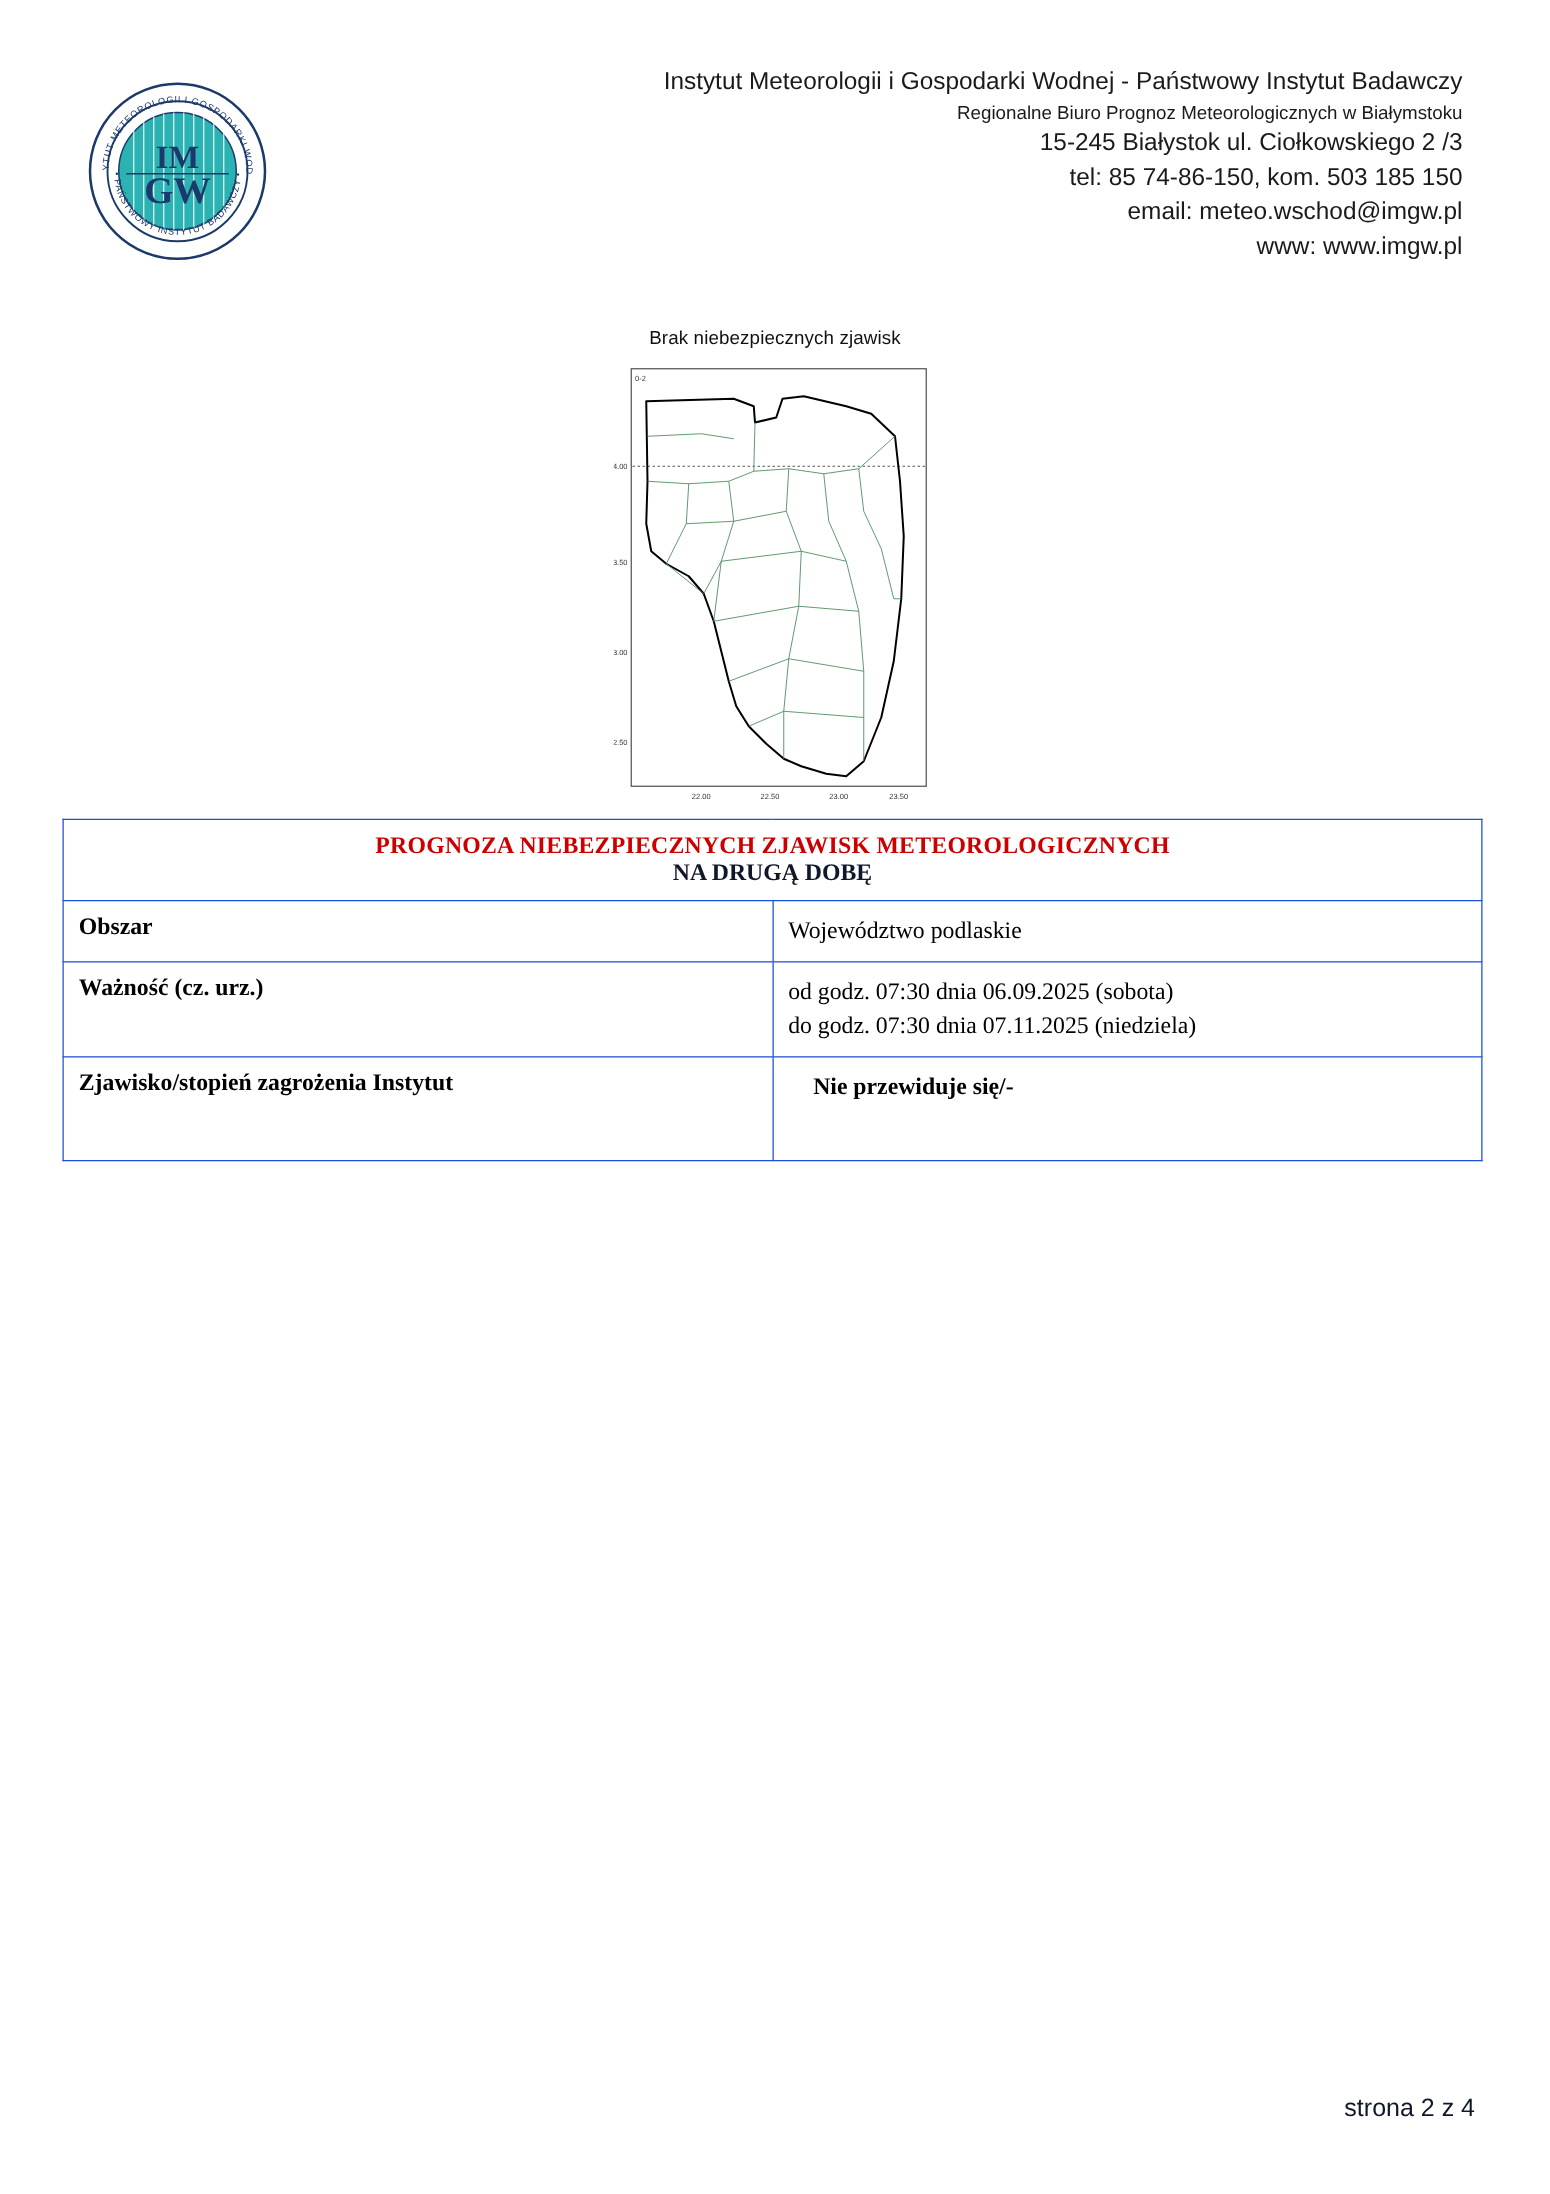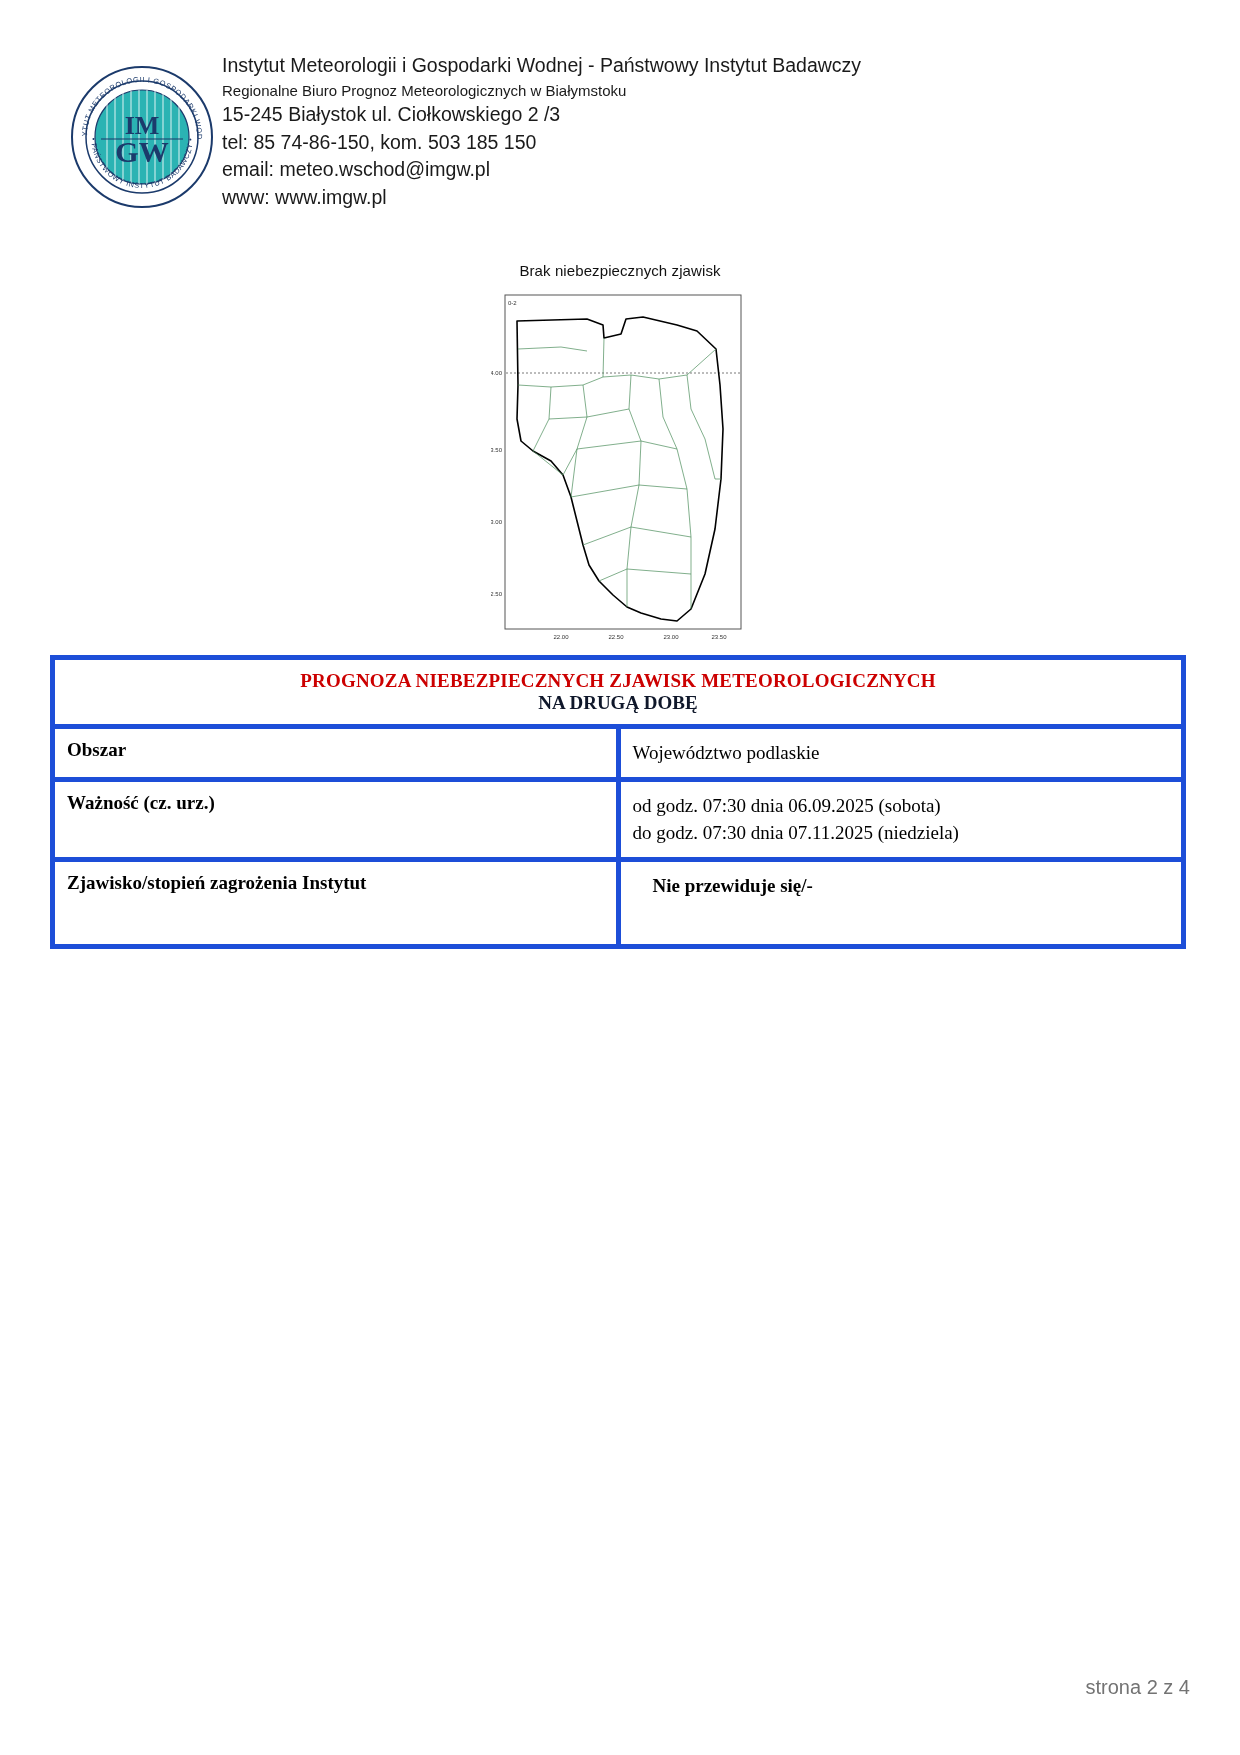--- a/index.html
+++ b/index.html
@@ -30,21 +30,21 @@
     justify-content: center;
     padding-top: 10px;
   }
   .logo {
     width: 150px;
     height: 150px;
     position: relative;
   }
   .header-text {
     flex: 1;
-    text-align: left;
+    text-align: right;
     padding-right: 8px;
     line-height: 1.42;
     font-size: 19.5px;
     color: #1a1a1a;
   }
   .header-text .line1 { font-size: 19.5px; }
   .header-text .line2 { font-weight: normal; font-size: 15px; }
   .header-text .line3,
   .header-text .line4,
   .header-text .line5,
@@ -71,21 +71,21 @@
   
   .table-wrap {
     margin: 14px 50px 0 50px;
   }
   table.forecast {
     border-collapse: collapse;
     width: 1136px;
     table-layout: fixed;
   }
   table.forecast td {
-    border: 5px solid #1d4ed8;
+    border: 1px solid #1d4ed8;
     padding: 8px 12px;
     vertical-align: top;
     font-family: "Liberation Serif", serif;
     font-size: 19px;
   }
   .title-cell {
     text-align: center;
     padding: 10px 6px 10px 6px !important;
   }
   .title-main {
@@ -115,24 +115,24 @@
     padding-top: 10px !important;
     padding-bottom: 10px !important;
   }
   .value-cell .l { display: block; line-height: 1.45; }
   .bold-value { font-weight: bold; margin-left: 20px; }
   .tall td { height: 62px; }
 
   
   .footer {
     position: absolute;
-    right: 50px;
+    right: 60px;
     bottom: 56px;
     font-size: 20px;
-    color: #737373;
+    color: #0f172a;
   }
 </style>
 </head>
 <body>
 
 <div class="header">
 
   <div class="logo-wrap">
     <div class="logo">
       <svg viewBox="0 0 150 150" width="150" height="150">

